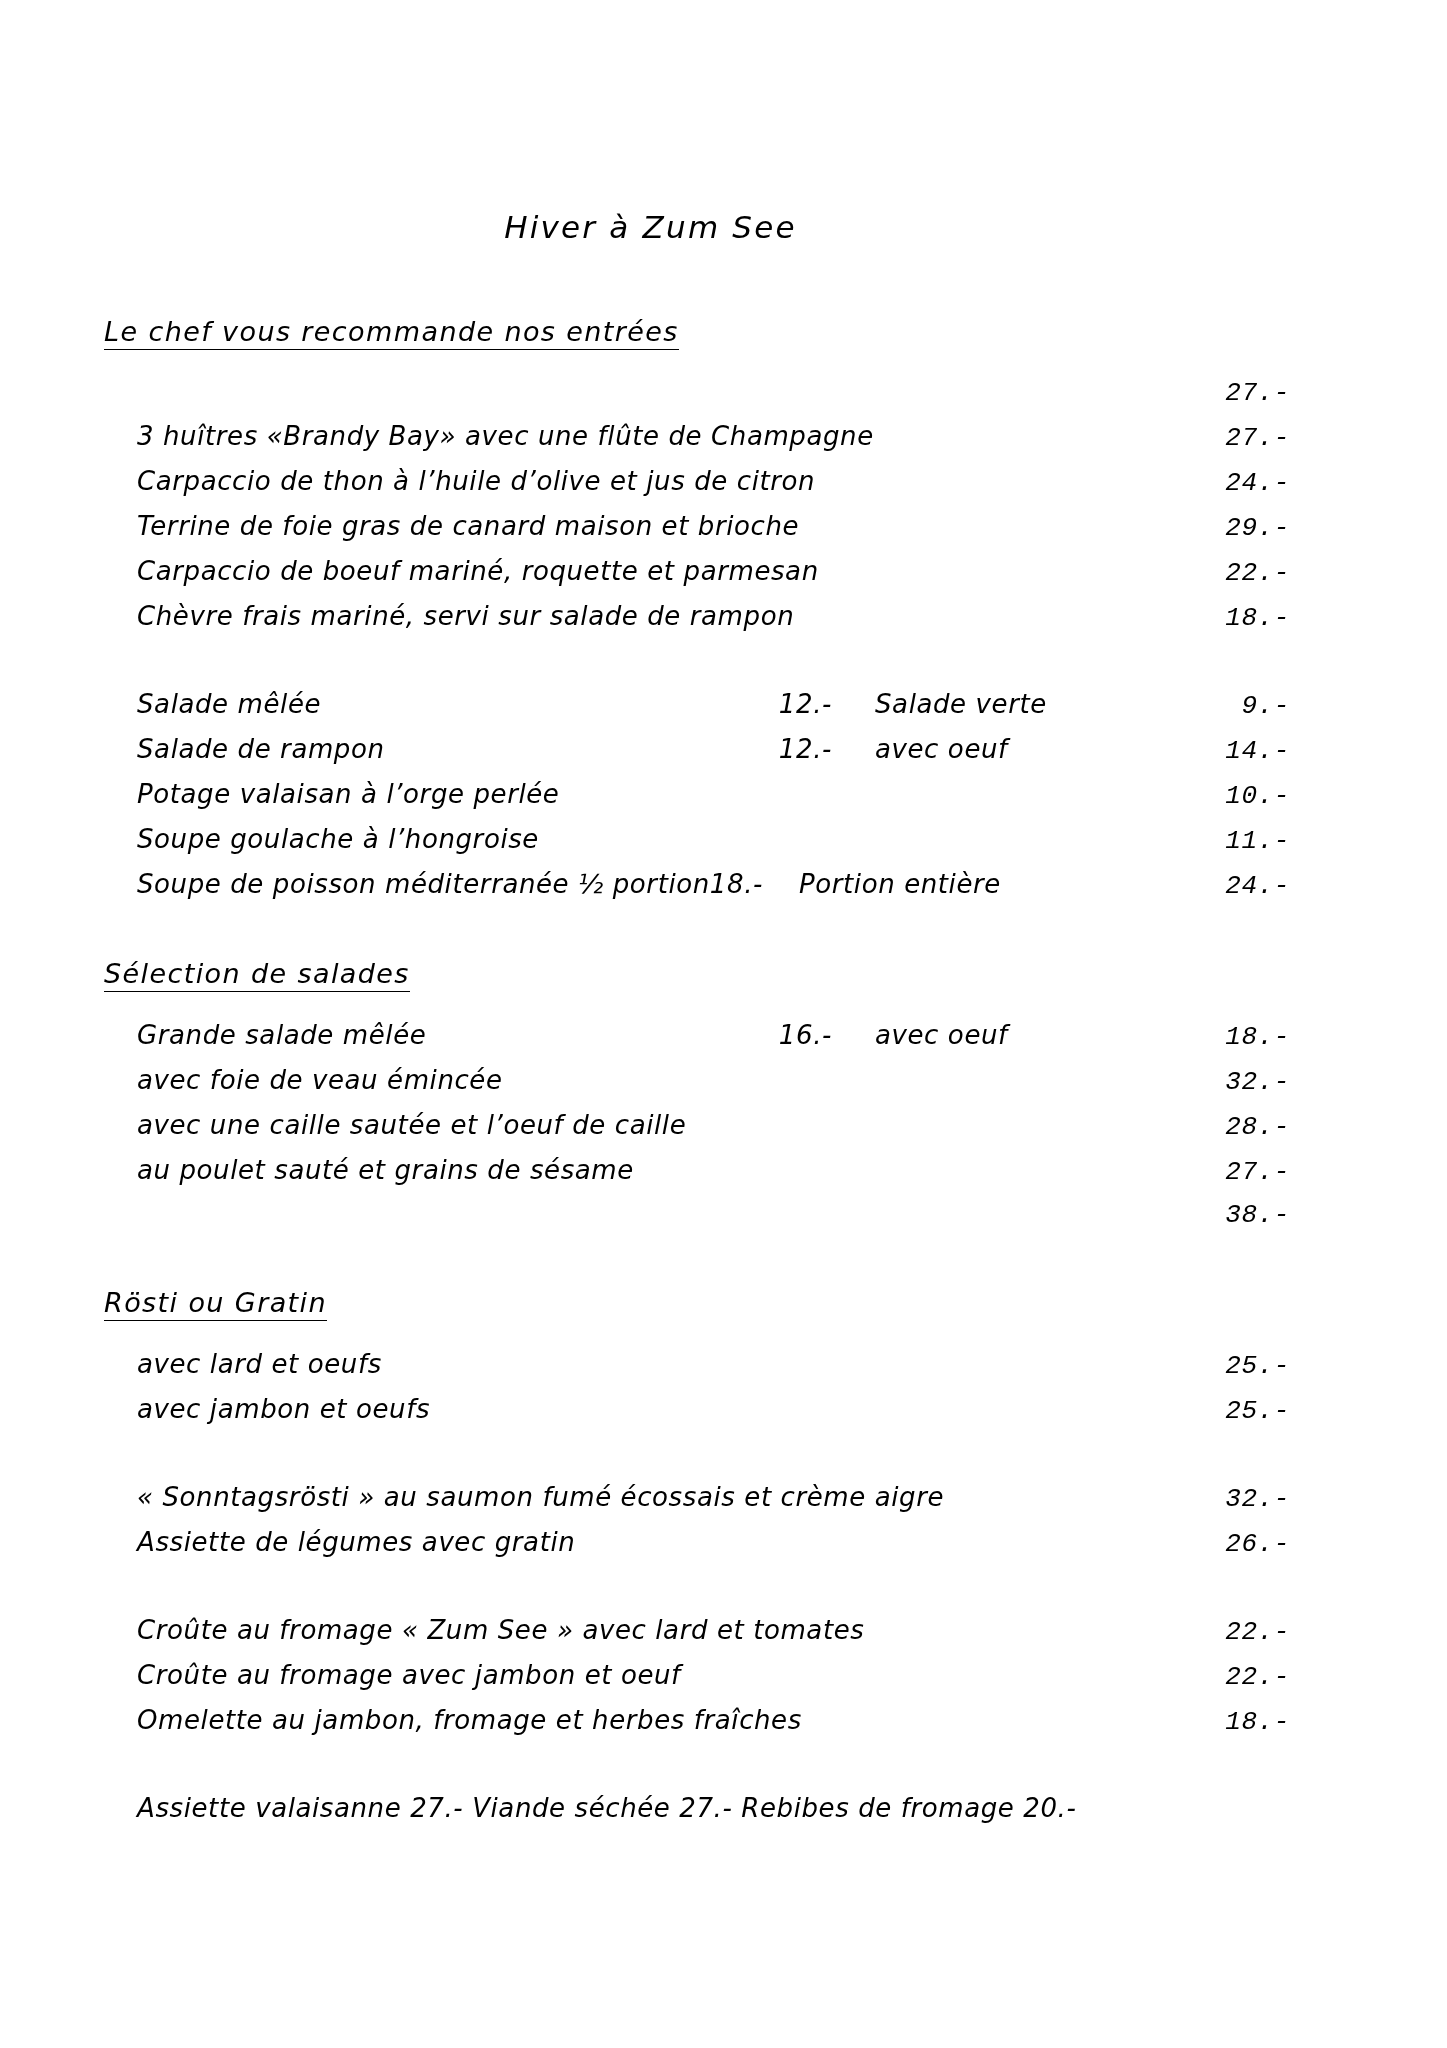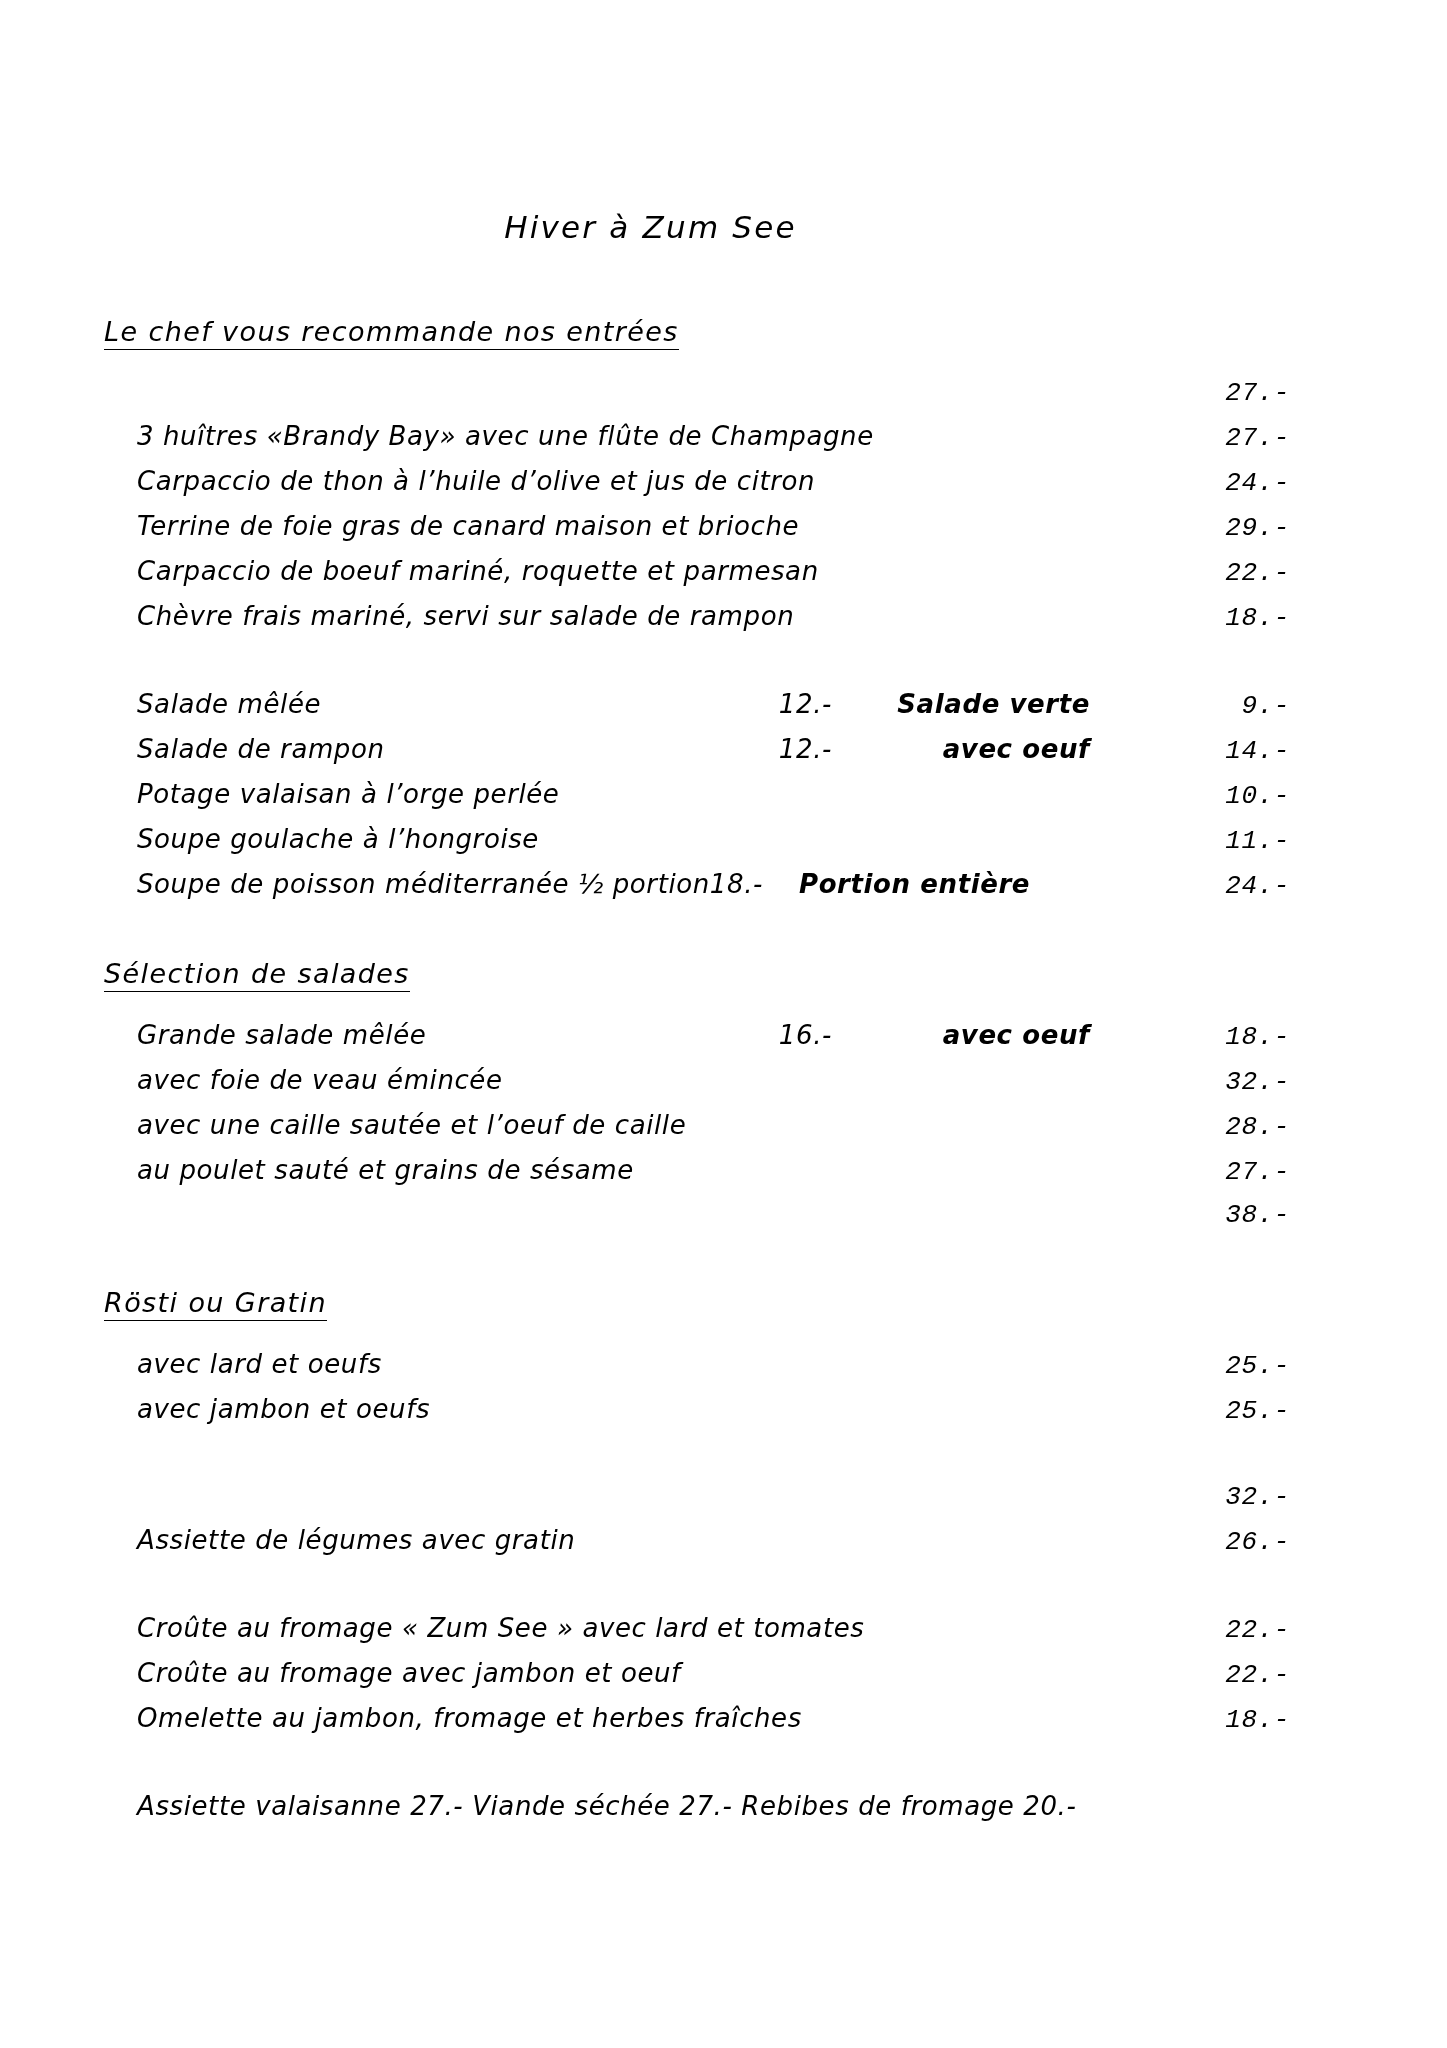--- a/index.html
+++ b/index.html
@@ -95,22 +95,21 @@
   
   .row .mid-price {
     flex: 0 0 0;
     text-align: right;
     padding-right: 0;
   }
 
   .row .alt-name {
     flex: 0 0 215px;
     padding-left: 43px;
-    text-align: right;
-    font-weight: bold;
+    text-align: left;
   }
 
   .row.two-col .name {
     flex: 0 0 620px;
   }
   .row.two-col .mid-price {
     flex: 0 0 75px;
     text-align: right;
     font-style: italic;
   }
@@ -178,21 +177,21 @@
       </div>
       <div class="section-gap"></div>
       <div class="section">
         <div><div class="section-heading hand">Rösti ou Gratin</div></div>
         <ul class="items">
           <li class="row hand"><span class="name">avec lard et oeufs</span><span class="spacer"></span><span class="price">25.-</span></li>
           <li class="row hand"><span class="name">avec jambon et oeufs</span><span class="spacer"></span><span class="price">25.-</span></li>
         </ul>
         <div class="gap"></div>
         <ul class="items">
-          <li class="row hand"><span class="spacer"></span><span class="price">32.-</span></li>
+          <li class="row hand"><span class="name">« Sonntagsrösti » au saumon fumé écossais et crème aigre</span><span class="spacer"></span><span class="price">32.-</span></li>
           <li class="row hand"><span class="name">Assiette de légumes avec gratin</span><span class="spacer"></span><span class="price">26.-</span></li>
         </ul>
         <div class="gap"></div>
         <ul class="items">
           <li class="row hand"><span class="name">Croûte au fromage « Zum See » avec lard et tomates</span><span class="spacer"></span><span class="price">22.-</span></li>
           <li class="row hand"><span class="name">Croûte au fromage avec jambon et oeuf</span><span class="spacer"></span><span class="price">22.-</span></li>
           <li class="row hand"><span class="name">Omelette au jambon, fromage et herbes fraîches</span><span class="spacer"></span><span class="price">18.-</span></li>
         </ul>
       </div>
       <div class="gap"></div>

